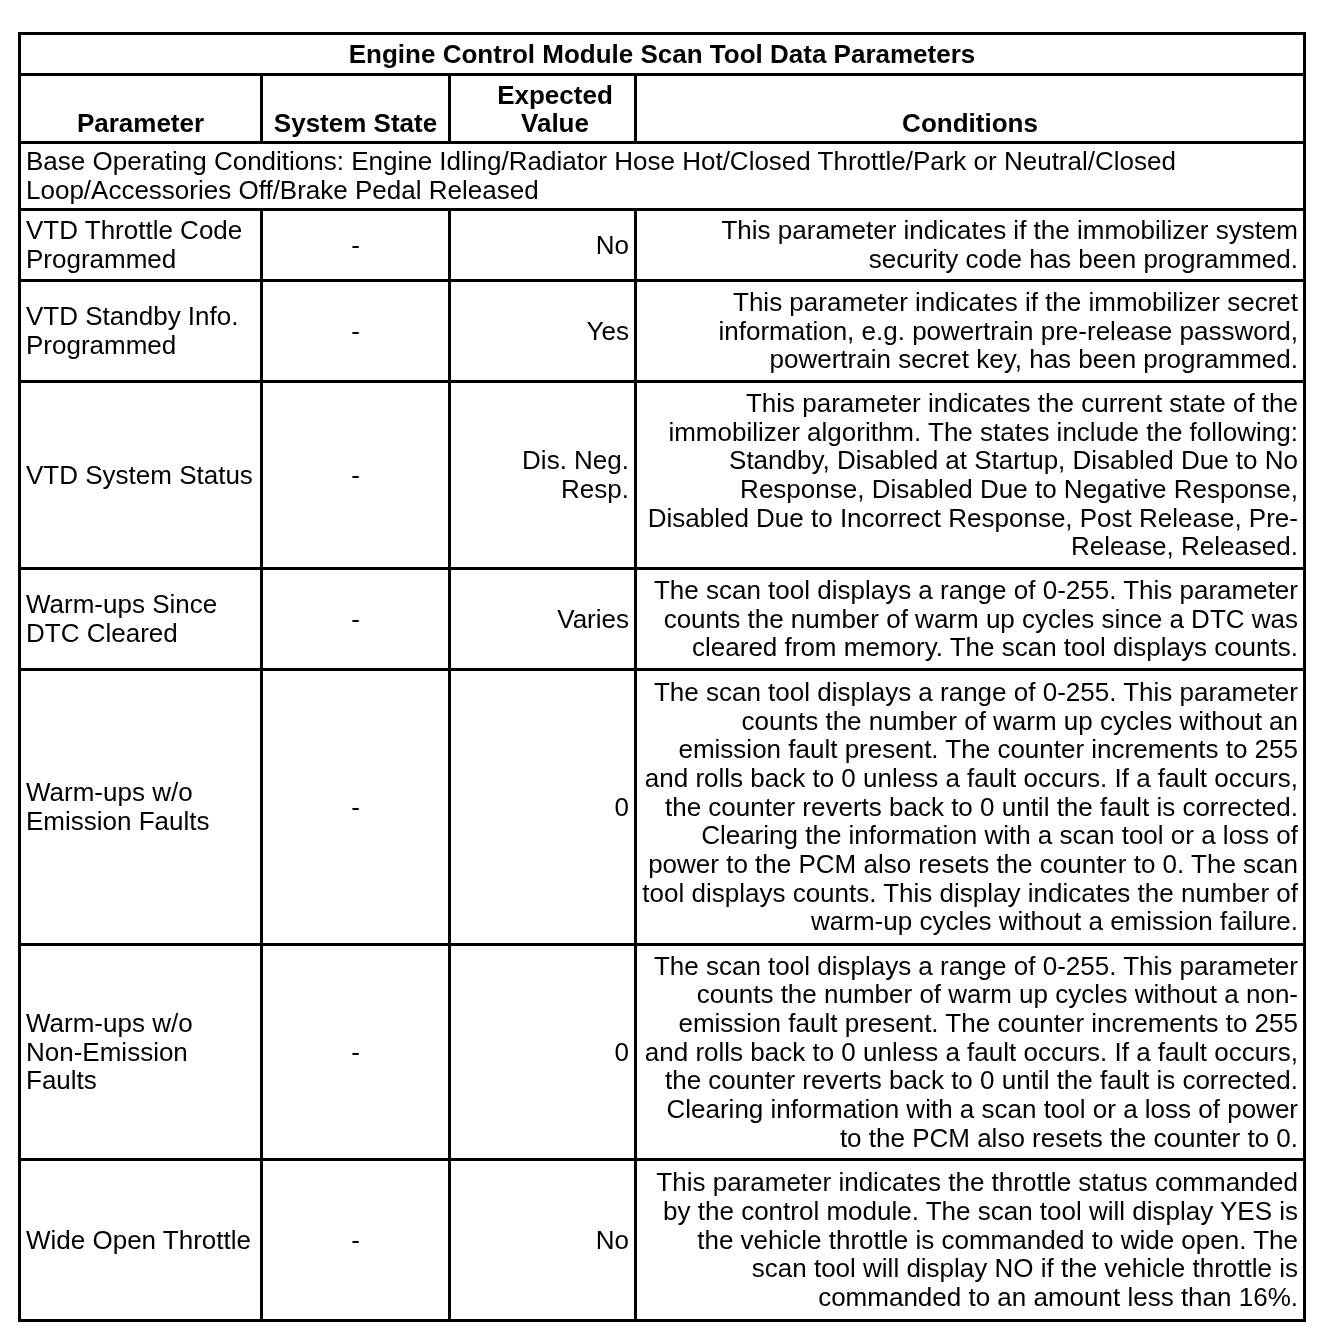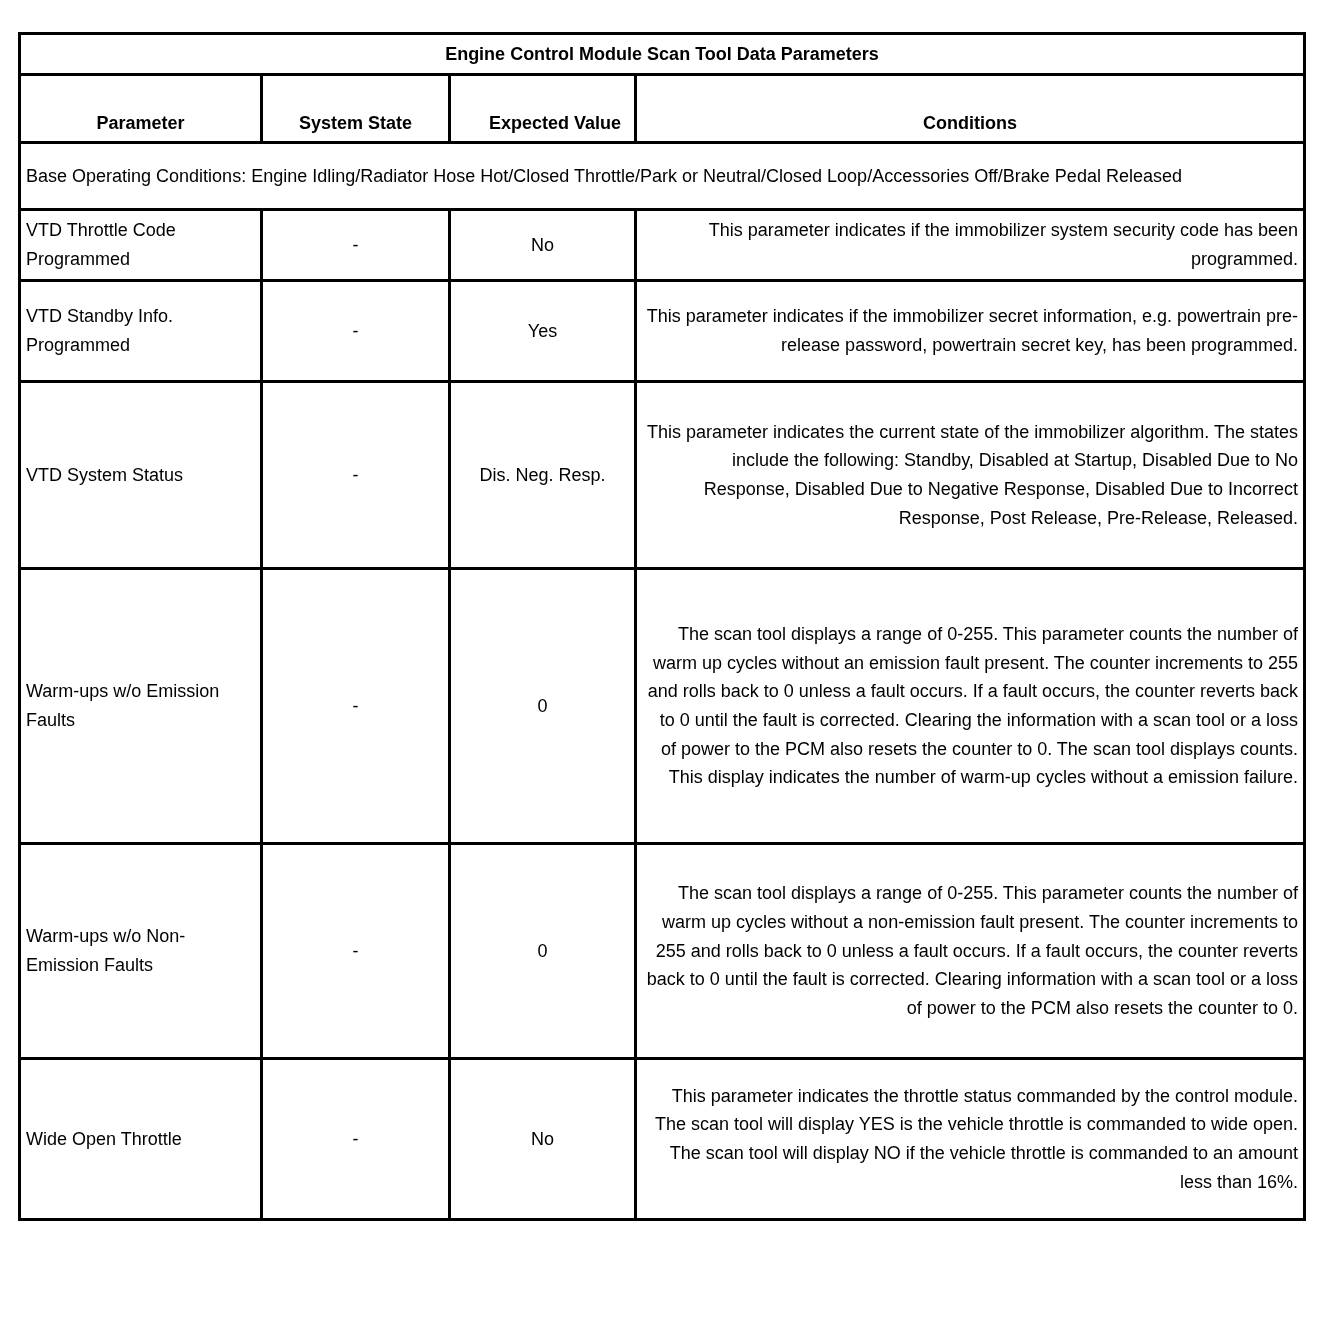--- a/index.html
+++ b/index.html
@@ -20,21 +20,21 @@
       left: 18px;
       top: 32px;
       width: 1288px;
       border-collapse: collapse;
       table-layout: fixed;
       border: 3px solid #000;
     }
     .scan-table td, .scan-table th {
       border: 3px solid #000;
       padding: 0 5px;
-      font-size: 18px;
+      font-size: 26px;
       line-height: 28.7px;
       vertical-align: middle;
       word-wrap: break-word;
     }
     .scan-table th {
       font-weight: bold;
     }
     .title-cell {
       text-align: center;
       height: 38px;
@@ -50,21 +50,21 @@
       font-weight: normal;
       height: 64px;
       padding-top: 2px;
     }
     .col-param { width: 242px; }
     .col-state { width: 188px; }
     .col-value { width: 186px; }
     .col-desc  { width: auto; }
     td.param { text-align: left; }
     td.state { text-align: center; }
-    td.value { text-align: center; }
+    td.value { text-align: right; }
     td.desc  { text-align: right; padding-top: 3px; padding-bottom: 3px; }
     tr.r1 td { height: 62px; }
     tr.r2 td { height: 92px; }
     tr.r3 td { height: 178px; }
     tr.r4 td { height: 92px; }
     tr.r5 td { height: 266px; }
     tr.r6 td { height: 206px; }
     tr.r7 td { height: 152px; }
   </style>
 </head>
@@ -107,20 +107,26 @@
       <td class="desc">This parameter indicates if the immobilizer secret information, e.g. powertrain pre-release password, powertrain secret key, has been programmed.</td>
     </tr>
 
     <tr class="r3">
       <td class="param">VTD System Status</td>
       <td class="state">-</td>
       <td class="value">Dis. Neg. Resp.</td>
       <td class="desc">This parameter indicates the current state of the immobilizer algorithm. The states include the following: Standby, Disabled at Startup, Disabled Due to No Response, Disabled Due to Negative Response, Disabled Due to Incorrect Response, Post Release, Pre-Release, Released.</td>
     </tr>
 
+    <tr class="r4">
+      <td class="param">Warm-ups Since DTC Cleared</td>
+      <td class="state">-</td>
+      <td class="value">Varies</td>
+      <td class="desc">The scan tool displays a range of 0-255. This parameter counts the number of warm up cycles since a DTC was cleared from memory. The scan tool displays counts.</td>
+    </tr>
 
     <tr class="r5">
       <td class="param">Warm-ups w/o Emission Faults</td>
       <td class="state">-</td>
       <td class="value">0</td>
       <td class="desc">The scan tool displays a range of 0-255. This parameter counts the number of warm up cycles without an emission fault present. The counter increments to 255 and rolls back to 0 unless a fault occurs. If a fault occurs, the counter reverts back to 0 until the fault is corrected. Clearing the information with a scan tool or a loss of power to the PCM also resets the counter to 0. The scan tool displays counts. This display indicates the number of warm-up cycles without a emission failure.</td>
     </tr>
 
     <tr class="r6">
       <td class="param">Warm-ups w/o Non-Emission Faults</td>

